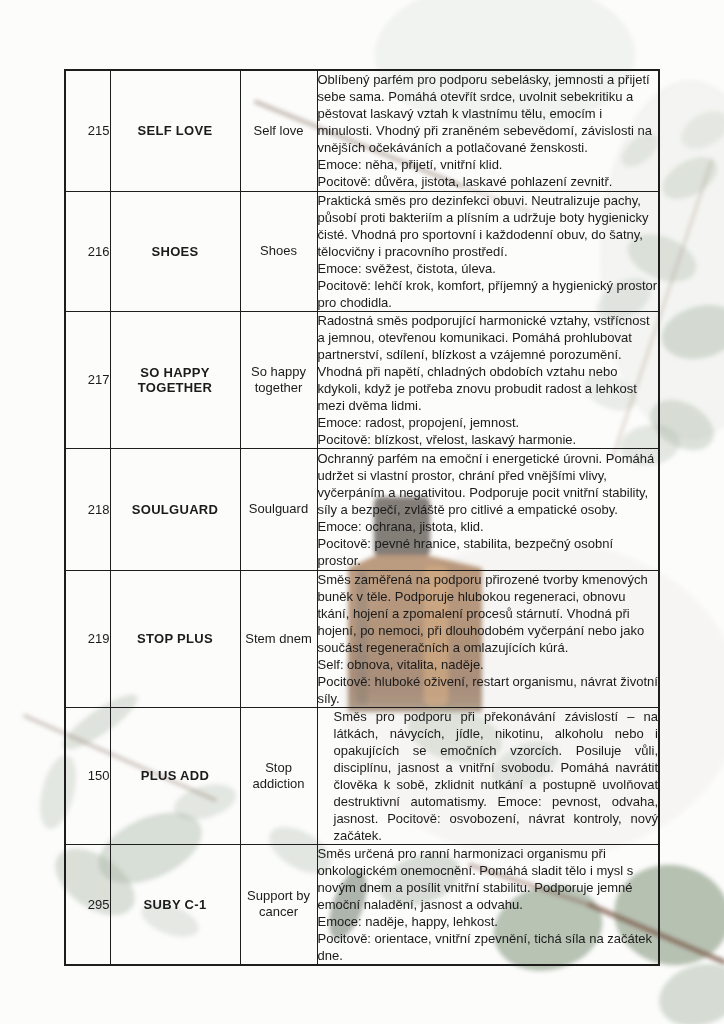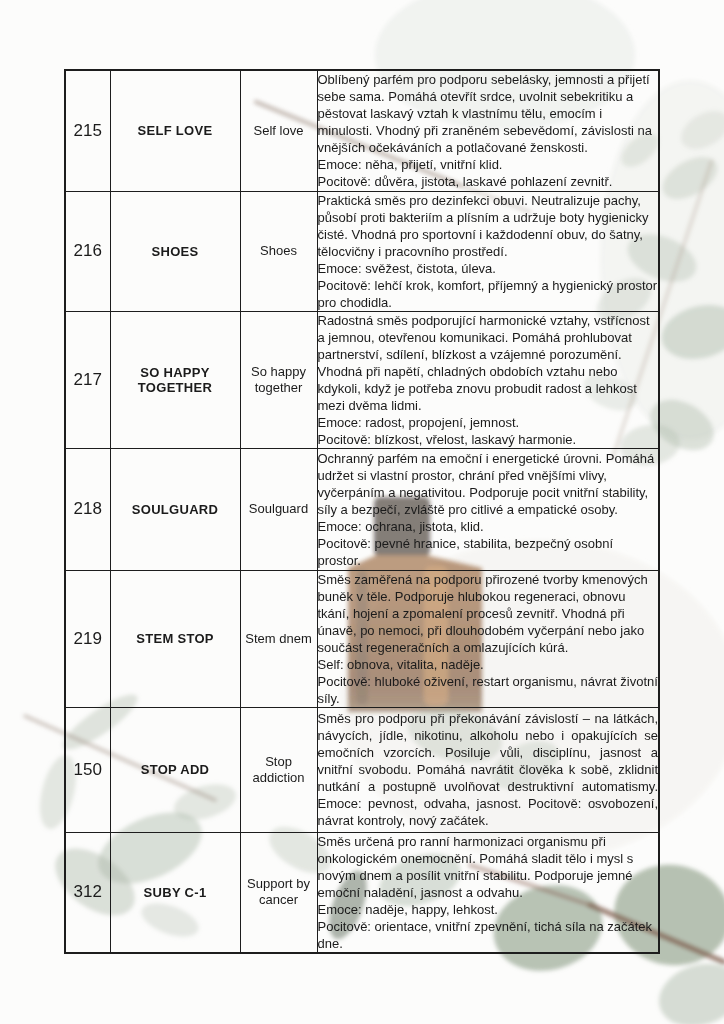--- a/index.html
+++ b/index.html
@@ -44,22 +44,22 @@
     background: transparent;
   }
   table.product-table { border: 2px solid #1d1d1d; }
 
   col.c-num  { width: 45px; }
   col.c-name { width: 130px; }
   col.c-eng  { width: 77px; }
   col.c-desc { width: 342px; }
 
   td.cell-number {
-    text-align: center;
-    font-size: 17px;
+    text-align: right;
+    font-size: 13px;
   }
   td.cell-name {
     text-align: center;
     font-weight: bold;
     font-size: 13px;
     letter-spacing: 0.3px;
     padding: 0 8px;
   }
   td.cell-english {
     text-align: center;
@@ -205,38 +205,38 @@
     <td class="cell-name">SOULGUARD</td>
     <td class="cell-english">Soulguard</td>
     <td class="cell-description">
             <p>Ochranný parfém na emoční i energetické úrovni. Pomáhá udržet si vlastní prostor, chrání před vnějšími vlivy, vyčerpáním a negativitou. Podporuje pocit vnitřní stability, síly a bezpečí, zvláště pro citlivé a empatické osoby.</p>
             <p>Emoce: ochrana, jistota, klid.</p>
             <p>Pocitově: pevné hranice, stabilita, bezpečný osobní prostor.</p>
           </td>
   </tr>
         <tr class="product-row">
     <td class="cell-number">219</td>
-    <td class="cell-name">STEM STOP</td>
+    <td class="cell-name">STOP PLUS</td>
     <td class="cell-english">Stem dnem</td>
     <td class="cell-description">
-            <p>Směs zaměřená na podporu přirozené tvorby kmenových buněk v těle. Podporuje hlubokou regeneraci, obnovu tkání, hojení a zpomalení procesů zevnitř. Vhodná při únavě, po nemoci, při dlouhodobém vyčerpání nebo jako součást regeneračních a omlazujících kúrá.</p>
+            <p>Směs zaměřená na podporu přirozené tvorby kmenových buněk v těle. Podporuje hlubokou regeneraci, obnovu tkání, hojení a zpomalení procesů stárnutí. Vhodná při hojení, po nemoci, při dlouhodobém vyčerpání nebo jako součást regeneračních a omlazujících kúrá.</p>
             <p>Self: obnova, vitalita, naděje.</p>
             <p>Pocitově: hluboké oživení, restart organismu, návrat životní síly.</p>
           </td>
   </tr>
         <tr class="product-row">
     <td class="cell-number">150</td>
-    <td class="cell-name">STOP ADD</td>
+    <td class="cell-name">PLUS ADD</td>
     <td class="cell-english">Stop addiction</td>
-    <td class="cell-description" style="text-align: justify;">
+    <td class="cell-description" style="text-align: justify; padding-left: 16px;">
             <p>Směs pro podporu při překonávání závislostí – na látkách, návycích, jídle, nikotinu, alkoholu nebo i opakujících se emočních vzorcích. Posiluje vůli, disciplínu, jasnost a vnitřní svobodu. Pomáhá navrátit člověka k sobě, zklidnit nutkání a postupně uvolňovat destruktivní automatismy. Emoce: pevnost, odvaha, jasnost. Pocitově: osvobození, návrat kontroly, nový začátek.</p>
           </td>
   </tr>
         <tr class="product-row">
-    <td class="cell-number">312</td>
+    <td class="cell-number">295</td>
     <td class="cell-name">SUBY C-1</td>
     <td class="cell-english">Support by cancer</td>
     <td class="cell-description">
             <p>Směs určená pro ranní harmonizaci organismu při onkologickém onemocnění. Pomáhá sladit tělo i mysl s novým dnem a posílit vnitřní stabilitu. Podporuje jemné emoční naladění, jasnost a odvahu.</p>
             <p>Emoce: naděje, happy, lehkost.</p>
             <p>Pocitově: orientace, vnitřní zpevnění, tichá síla na začátek dne.</p>
           </td>
   </tr>
       </tbody>
   </table>

